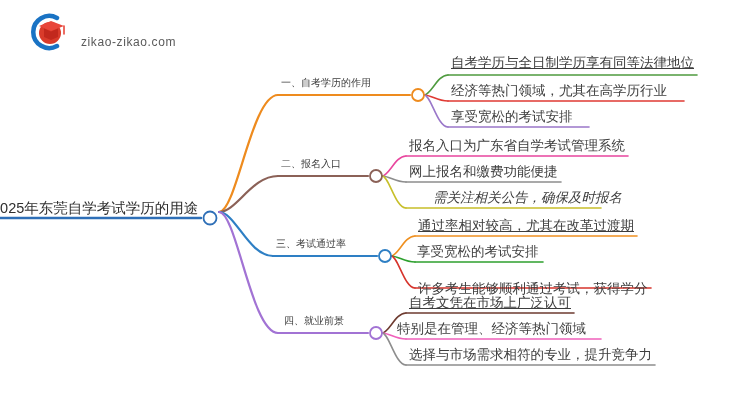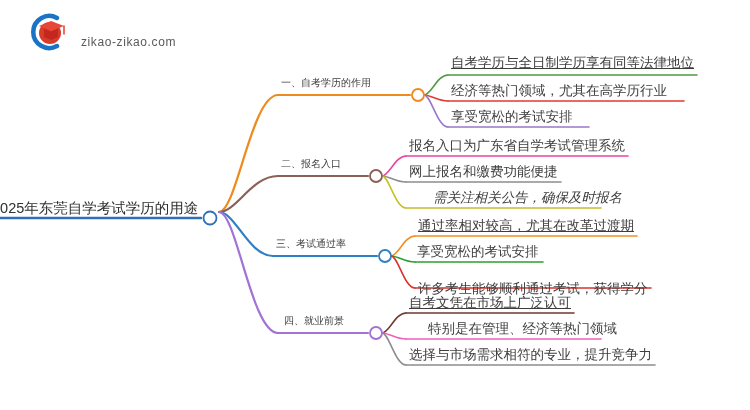--- a/index.html
+++ b/index.html
@@ -139,15 +139,15 @@
     <div class="node-text branch-text" style="left: 281px; top: 159px;">二、报名入口</div>
     <div class="node-text leaf-text" style="left: 409px; top: 139px;">报名入口为广东省自学考试管理系统</div>
     <div class="node-text leaf-text" style="left: 409px; top: 165px;">网上报名和缴费功能便捷</div>
     <div class="node-text leaf-text" style="left: 433px; top: 191px; font-style: italic;">需关注相关公告，确保及时报名</div>
     <div class="node-text branch-text" style="left: 276px; top: 239px;">三、考试通过率</div>
     <div class="node-text leaf-text" style="left: 418px; top: 219px; text-decoration: underline;">通过率相对较高，尤其在改革过渡期</div>
     <div class="node-text leaf-text" style="left: 417px; top: 245px;">享受宽松的考试安排</div>
     <div class="node-text leaf-text" style="left: 418px; top: 282px;">许多考生能够顺利通过考试，获得学分</div>
     <div class="node-text branch-text" style="left: 284px; top: 316px;">四、就业前景</div>
     <div class="node-text leaf-text" style="left: 409px; top: 296px; text-decoration: underline;">自考文凭在市场上广泛认可</div>
-    <div class="node-text leaf-text" style="left: 428px; top: 322px;">特别是在管理、经济等热门领域</div>
+    <div class="node-text leaf-text" style="left: 397px; top: 322px;">特别是在管理、经济等热门领域</div>
     <div class="node-text leaf-text" style="left: 409px; top: 348px; text-align: right;">选择与市场需求相符的专业，提升竞争力</div>
   </div>
 
 </body></html>

